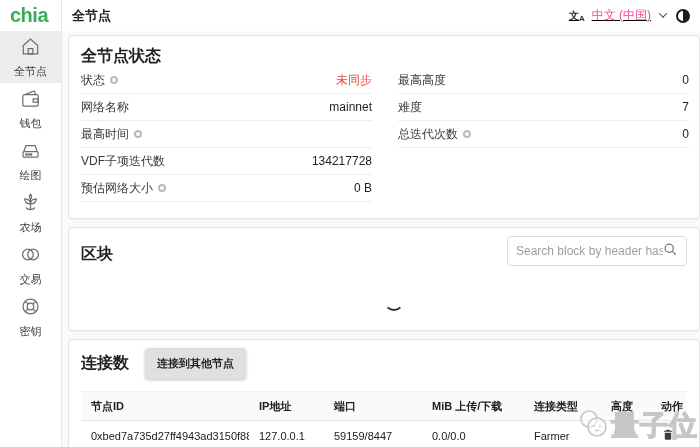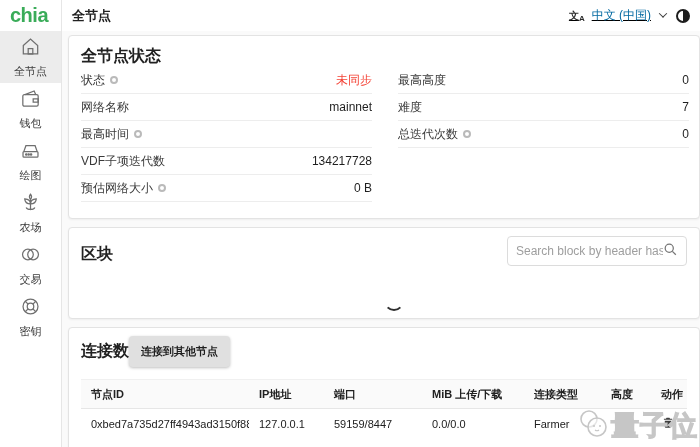--- a/index.html
+++ b/index.html
@@ -17,51 +17,51 @@
   .nav-item svg { width:23px; height:23px; stroke:#6f6f6f; fill:none; stroke-width:1.3; }
   .nav-label { font-size:11px; color:#3c3c3c; margin-top:2px; }
 
   
   .right-col { flex:1; display:flex; flex-direction:column; min-width:0; }
   .topbar { height:31px; background:#fff; display:flex; align-items:center; padding:0 10px 0 10px; flex:0 0 31px; }
   .topbar-title { font-size:13px; font-weight:bold; color:#212121; }
   .topbar-right { margin-left:auto; display:flex; align-items:center; gap:7px;text-decoration:underline; }
   .translate-ic { font-size:10px; font-weight:bold; color:#2b2b2b; letter-spacing:0; }
   .translate-ic .a { font-size:8px; vertical-align:-2px; }
-  .lang-text { font-size:12px; color:#0369a1; }
+  .lang-text { font-size:12px; color:#ec4899; }
   .chev { width:6px; height:6px; border-right:1.6px solid #3a3a3a; border-bottom:1.6px solid #3a3a3a; transform:rotate(45deg) translate(-1px,-1px); margin:0 3px 2px 2px; }
   .dark-ic { width:14px; height:14px; border-radius:50%; border:2px solid #1d1d1d;
      background:linear-gradient(90deg,#ffffff 0 50%, #1d1d1d 50% 100%); }
 
   .main { flex:1; background:#fafafa; padding:4px 0 0 6px; overflow:hidden; position:relative; }
   .card { background:#fff; border:1px solid #e3e3e3; border-radius:4px; box-shadow:0 1px 2px rgba(0,0,0,0.05); margin-bottom:8px; }
   .card-title { font-size:16px; color:#212121; }
 
   
   .status-card { padding:10px 10px 16px 12px; }
   .status-grid { display:grid; grid-template-columns:1fr 1fr; column-gap:26px; }
   .srow { display:flex; align-items:center; height:27px; border-bottom:1px solid #ededed; font-size:12px; color:#3a3a3a; }
   .svalue { margin-left:auto; color:#1f1f1f; }
   .help-ic { width:8px; height:8px; border:2px solid #a9a9a9; border-radius:50%; margin-left:5px; opacity:.8; }
 
   
-  .blocks-card { height:92px; padding:8px 12px 10px 12px; position:relative; }
+  .blocks-card { height:104px; padding:8px 12px 10px 12px; position:relative; }
   .blocks-head { display:flex; justify-content:space-between; align-items:flex-start; }
   .blocks-title { margin-top:8px; }
   .searchbox { width:180px; height:30px; border:1px solid #dcdcdc; border-radius:4px; display:flex; align-items:center; padding:0 8px; background:#fff; }
   .searchbox input { border:none; outline:none; flex:1; font-size:12px; color:#444; min-width:0;
       font-family:"Liberation Sans",sans-serif; }
   .searchbox input::placeholder { color:#9e9e9e; }
   .spinner { position:absolute; left:50%; top:63px; width:20px; height:20px; border:2.5px solid transparent; border-bottom-color:#2f2f2f; border-radius:50%; animation:spin 1.4s linear infinite; }
   @keyframes spin { from{transform:rotate(0)} to{transform:rotate(360deg)} }
 
   
   .conn-card { padding:8px 12px 14px 12px; height:140px; }
   .conn-head { display:flex; justify-content:flex-start; align-items:center; }
-  .conn-btn { background:#e0e0e0; border:none; border-radius:4px; padding:8px 12px; font-size:11px; font-weight:bold; color:#1f1f1f; box-shadow:0 1px 3px rgba(0,0,0,0.25); cursor:pointer; font-family:"Liberation Sans",sans-serif; }
+  .conn-btn { background:#e0e0e0; border:none; border-radius:4px; padding:8px 12px; font-size:11px; font-weight:bold; color:#1f1f1f; box-shadow:0 1px 3px rgba(0,0,0,0.25); cursor:pointer; font-family:"Liberation Sans",sans-serif;margin-left:16px; }
   .ptable { margin-top:12px; }
   .trow { display:grid; grid-template-columns:168px 75px 98px 102px 77px 50px 1fr; align-items:center; }
   .thead-row { background:#fafafa; height:30px; border-top:1px solid #f0f0f0; border-bottom:1px solid #e6e6e6; }
   .thead-row .cell { font-size:11px; font-weight:bold; color:#212121; }
   .body-row { height:30px; background:#fff; }
   .cell { padding-left:10px; font-size:11px; color:#212121; white-space:nowrap; overflow:hidden; }
   .trash-btn { background:none; border:none; cursor:pointer; padding:0 0 0 10px; display:flex; }
   .trash-btn svg { width:14px; height:15px; fill:#3d3d3d; }
 
   

